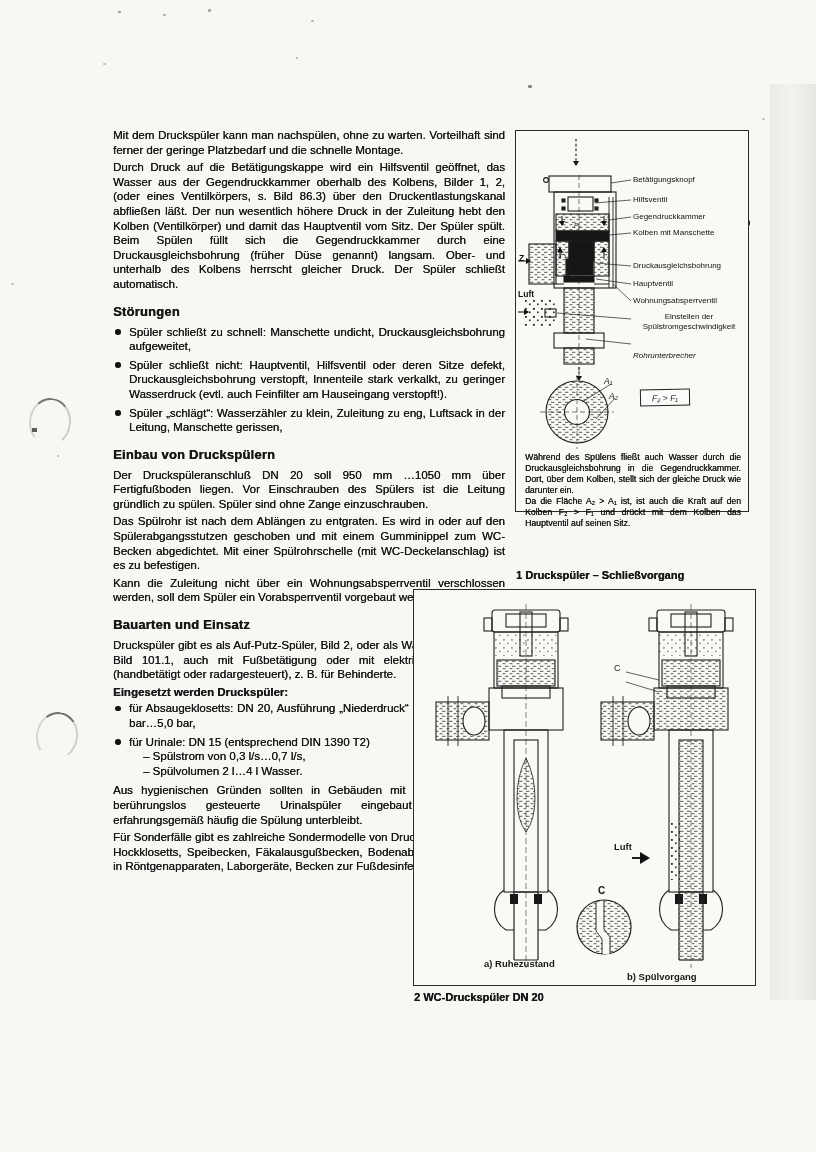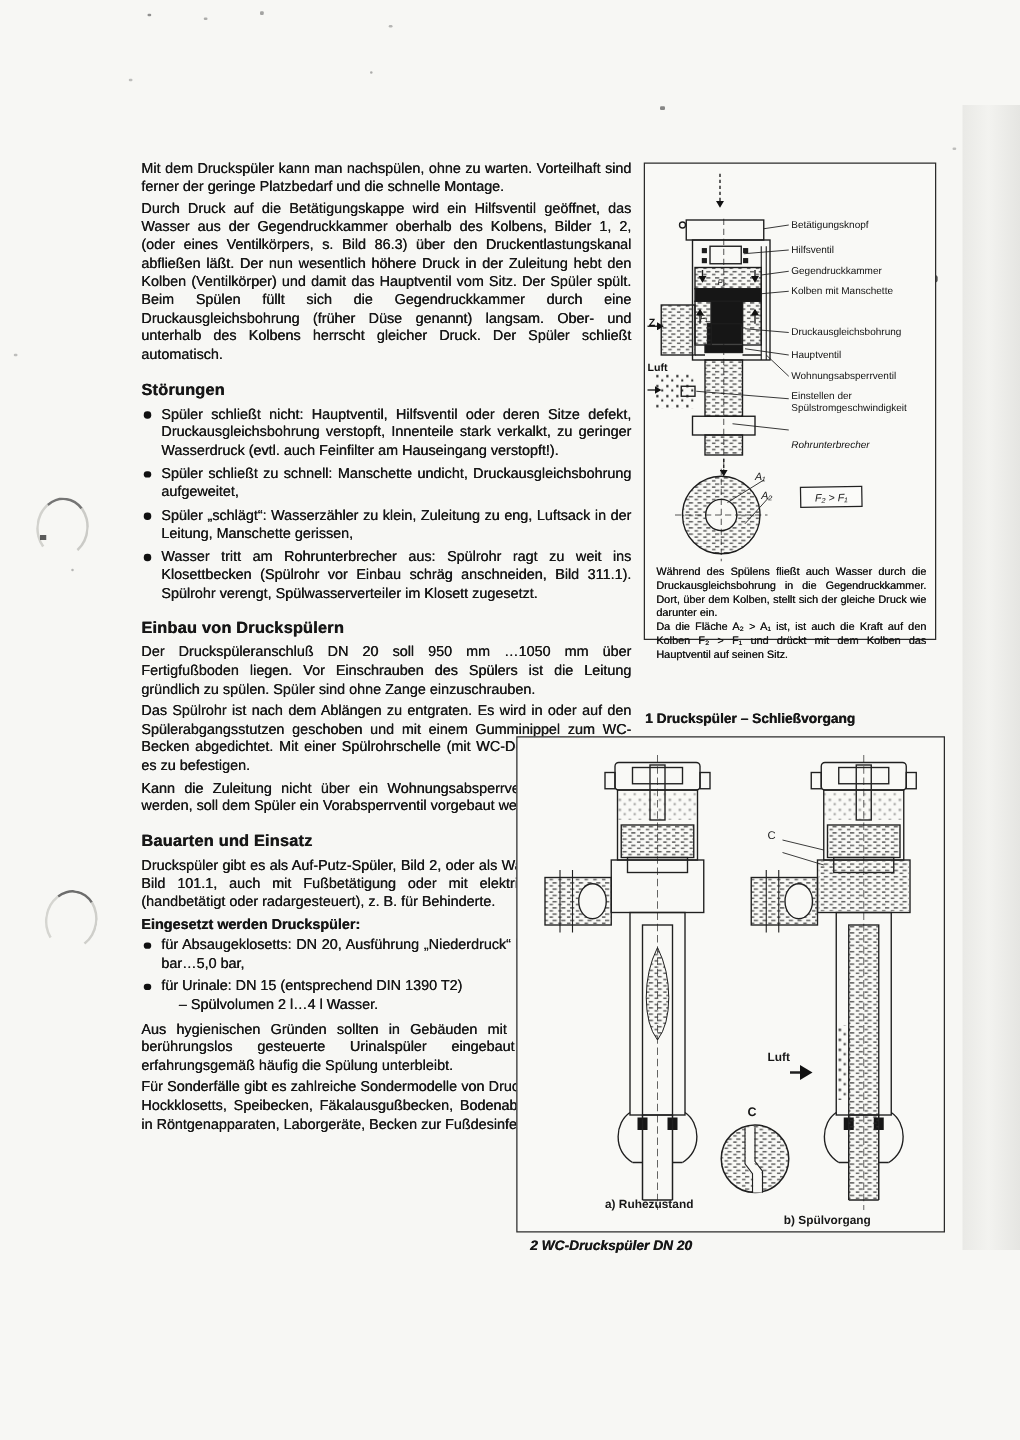--- a/index.html
+++ b/index.html
@@ -34,26 +34,26 @@
     position:absolute;border:1.6px solid #2b2b2b;background:#f9f9f6;
     box-sizing:border-box;
   }
   .fig1{left:515px;top:130px;width:234px;height:382px;}
   .fig2{left:413px;top:589px;width:343px;height:397px;}
   .figcap{
     position:absolute;font-size:11px;font-weight:bold;
     text-shadow:0.3px 0 0 currentColor;white-space:nowrap;
   }
   .cap1{left:516px;top:569px;}
-  .cap2{left:424px;top:991px;font-style:italic;}
+  .cap2{left:414px;top:991px;}
   .f1label{
     position:absolute;left:117px;font-size:8px;line-height:9.6px;
     white-space:nowrap;color:#101010;
   }
-  .f1label.wrap{white-space:normal;width:112px;}
+  .f1label.wrap{white-space:normal;width:112px;text-align:center;}
   .f1side{position:absolute;font-size:8.5px;font-weight:bold;color:#101010;}
   .f1sub{position:absolute;font-size:8.5px;font-style:italic;color:#101010;}
   .fformula{
     position:absolute;left:124px;top:258px;width:48px;height:15px;
     border:1px solid #222;display:flex;align-items:center;justify-content:center;
     font-size:8.5px;font-style:italic;transform:rotate(-1deg);background:#fbfbf9;
   }
   .f1note{
     position:absolute;left:9px;width:216px;top:321px;
     font-size:8.7px;line-height:11px;text-align:justify;
@@ -102,37 +102,37 @@
   <div class="speck" style="left:762px;top:118px;width:3px;height:2px;opacity:.3;"></div>
   <div class="blotch" style="left:743px;top:220px;width:7px;height:6px;"></div>
 
   <div class="leftcol">
     <p>Mit dem Druckspüler kann man nachspülen, ohne zu warten. Vorteilhaft sind ferner der geringe Platzbedarf und die schnelle Montage.</p>
 
     <p>Durch Druck auf die Betätigungskappe wird ein Hilfsventil geöffnet, das Wasser aus der Gegendruckkammer oberhalb des Kolbens, Bilder 1, 2, (oder eines Ventilkörpers, s. Bild 86.3) über den Druckentlastungskanal abfließen läßt. Der nun wesentlich höhere Druck in der Zuleitung hebt den Kolben (Ventilkörper) und damit das Hauptventil vom Sitz. Der Spüler spült. Beim Spülen füllt sich die Gegendruckkammer durch eine Druckausgleichsbohrung (früher Düse genannt) langsam. Ober- und unterhalb des Kolbens herrscht gleicher Druck. Der Spüler schließt automatisch.</p>
 
     <h2>Störungen</h2>
     <ul class="blist">
+      <li><span class="dot"></span><span>Spüler schließt zu schnell: Manschette undicht, Druckausgleichsbohrung aufgeweitet,</span></li>
       <li><span class="dot"></span><span>Spüler schließt nicht: Hauptventil, Hilfsventil oder deren Sitze defekt, Druckausgleichsbohrung verstopft, Innenteile stark verkalkt, zu geringer Wasserdruck (evtl. auch Feinfilter am Hauseingang verstopft!).</span></li>
-      <li><span class="dot"></span><span>Spüler schließt zu schnell: Manschette undicht, Druckausgleichsbohrung aufgeweitet,</span></li>
       <li><span class="dot"></span><span>Spüler „schlägt“: Wasserzähler zu klein, Zuleitung zu eng, Luftsack in der Leitung, Manschette gerissen,</span></li>
-      <li><span class="dot"></span><span>Wasser tritt am Rohrunterbrecher aus: Spülrohr ragt zu weit ins Klosettbecken (Spülrohr vor Einbau schräg anschneiden, Bild 311.1). Spülrohr verengt, Spülwasserverteiler im Klosett zugesetzt.</span></li>
     </ul>
 
     <h2>Einbau von Druckspülern</h2>
     <p>Der Druckspüleranschluß DN 20 soll 950 mm …1050 mm über Fertigfußboden liegen. Vor Einschrauben des Spülers ist die Leitung gründlich zu spülen. Spüler sind ohne Zange einzuschrauben.</p>
     <p>Das Spülrohr ist nach dem Ablängen zu entgraten. Es wird in oder auf den Spülerabgangsstutzen geschoben und mit einem Gumminippel zum WC-Becken abgedichtet. Mit einer Spülrohrschelle (mit WC-Deckelanschlag) ist es zu befestigen.</p>
     <p>Kann die Zuleitung nicht über ein Wohnungsabsperrventil verschlossen werden, soll dem Spüler ein Vorabsperrventil vorgebaut werden.</p>
 
     <h2>Bauarten und Einsatz</h2>
     <p>Druckspüler gibt es als Auf-Putz-Spüler, Bild 2, oder als Wandeinbau-Spüler, Bild 101.1, auch mit Fußbetätigung oder mit elektrischer Auslösung (handbetätigt oder radargesteuert), z. B. für Behinderte.</p>
     <p class="plainlead">Eingesetzt werden Druckspüler:</p>
     <ul class="blist">
       <li><span class="dot"></span><span>für Absaugeklosetts: DN 20, Ausführung „Niederdruck“ bei Fließdruck 1,0 bar…5,0 bar,</span></li>
       <li><span class="dot"></span><span>für Urinale: DN 15 (entsprechend DIN 1390 T2)</span>
+        <span class="subline">– Spülstrom von 0,3 l/s…0,7 l/s,</span>
         <span class="subline">– Spülvolumen 2 l…4 l Wasser.</span>
       </li>
     </ul>
     <p>Aus hygienischen Gründen sollten in Gebäuden mit Publikumsverkehr berührungslos gesteuerte Urinalspüler eingebaut werden, da erfahrungsgemäß häufig die Spülung unterbleibt.</p>
     <p>Für Sonderfälle gibt es zahlreiche Sondermodelle von Druckspülern, z. B. für Hockklosetts, Speibecken, Fäkalausgußbecken, Bodenabläufe, Fixierbäder in Röntgenapparaten, Laborgeräte, Becken zur Fußdesinfektion.</p>
   </div>
 
   <div class="figbox fig1">
     <svg width="232" height="431" viewBox="0 0 232 431">
       <defs>

